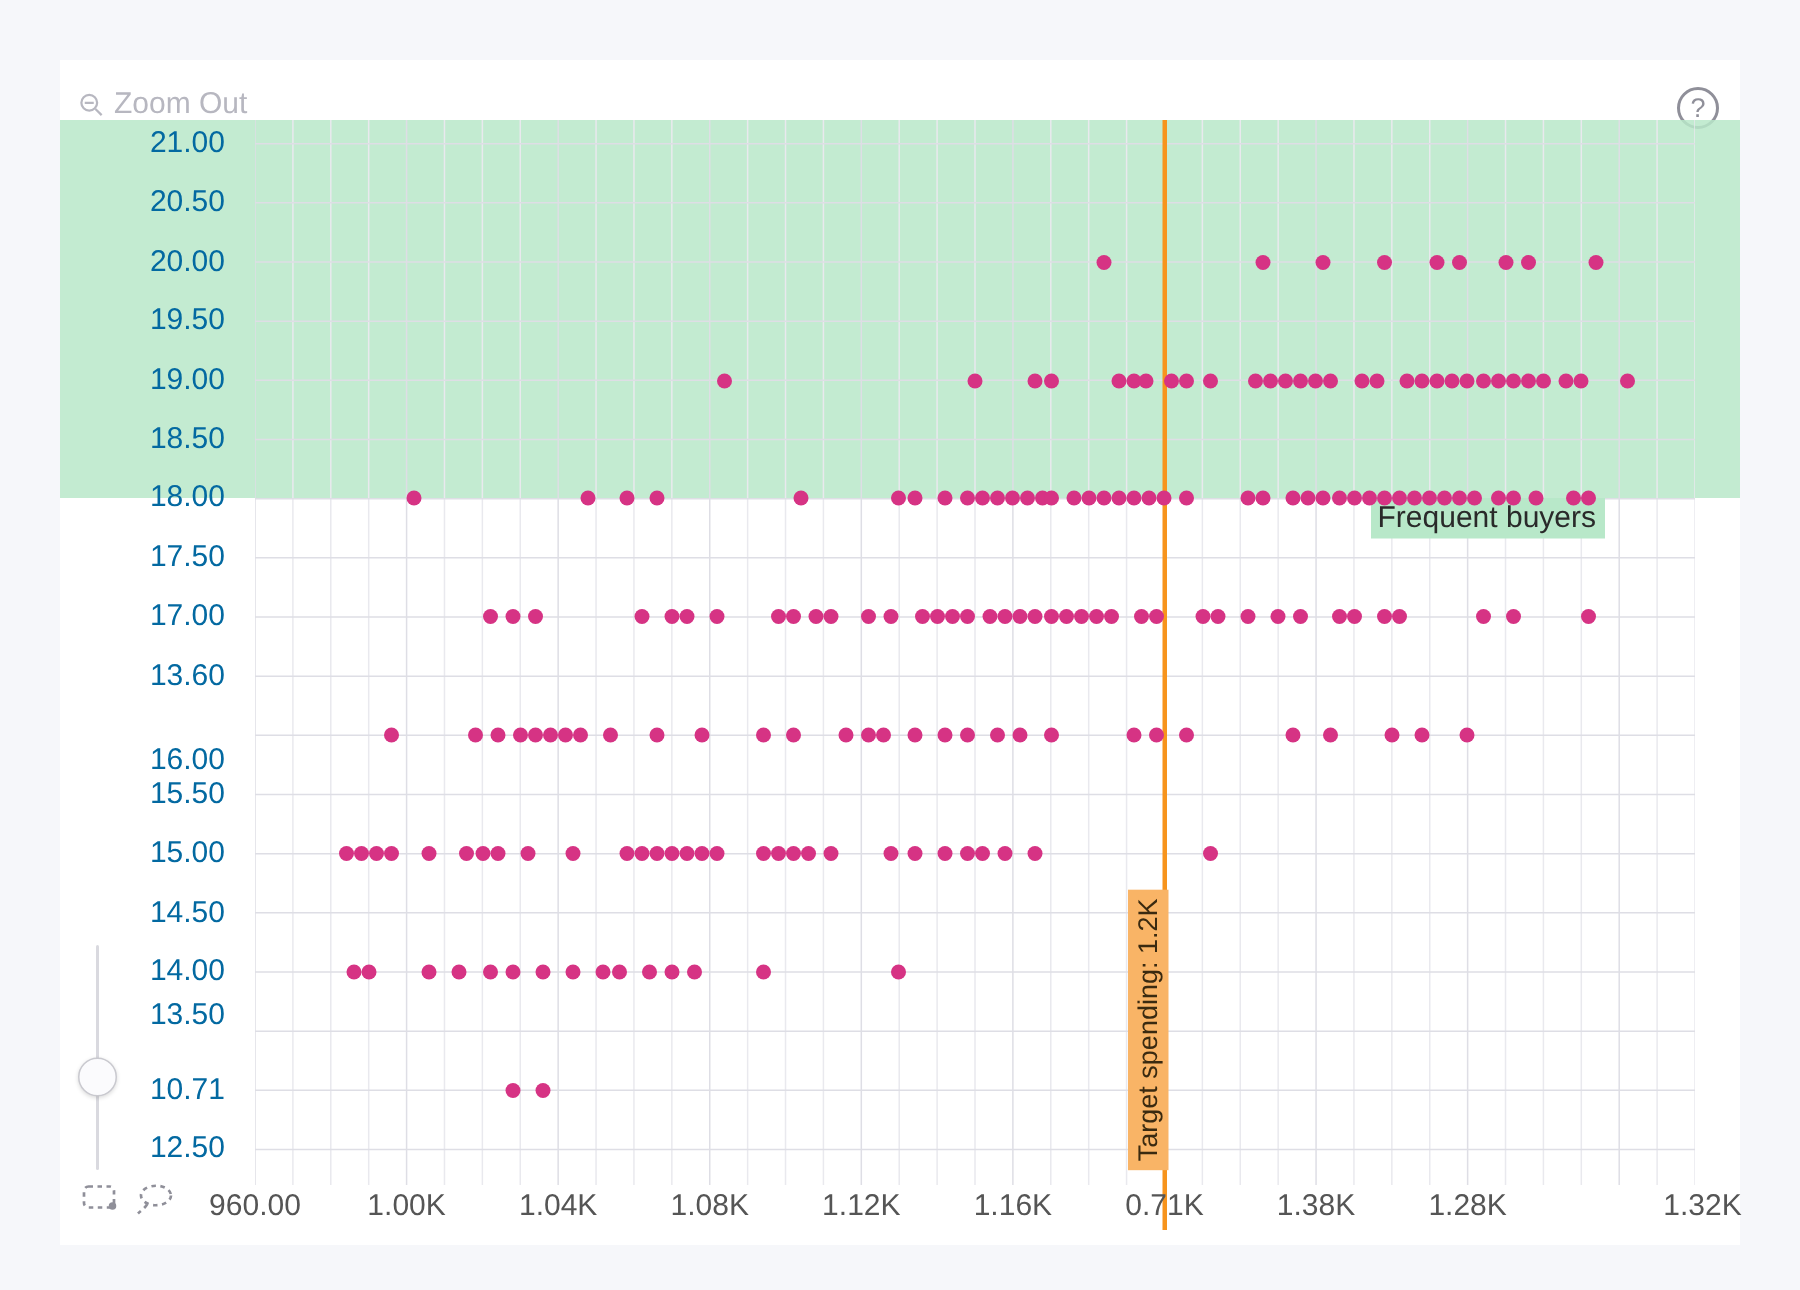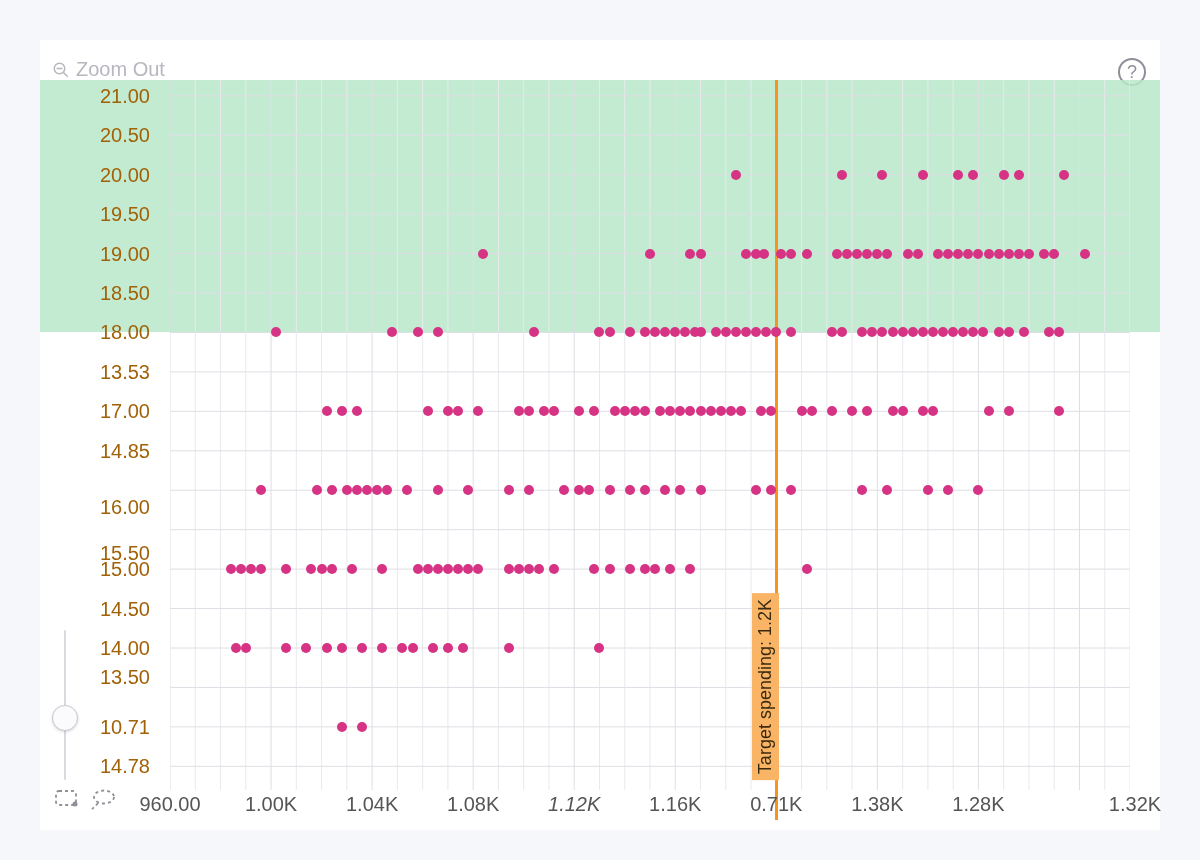--- a/index.html
+++ b/index.html
@@ -3,21 +3,21 @@
 <meta charset="utf-8">
 <style>
   * { box-sizing: border-box; }
   html, body { margin:0; padding:0; width:1200px; height:860px; background:#f6f7fa; font-family:"Segoe UI", Arial, sans-serif; }
   .wrap { position:relative; width:1200px; height:860px; }
   .panel { position:absolute; left:40px; top:40px; width:1120px; height:790px; background:#ffffff; }
   
   .plot { position:absolute; left:130px; top:40px; width:960px; height:710px; }
   .grid line { stroke:#e9e9ee; stroke-width:1; }
   .grid line.major { stroke:#dedee5; }
-  .ytick-label { position:absolute; left:0; width:120px; text-align:right; padding-right:10px; color:#a16207; font-size:20px; transform:translateY(-50%); }
+  .ytick-label { position:absolute; left:0; width:120px; text-align:right; padding-right:10px; color:#0369a1; font-size:20px; transform:translateY(-50%); }
   .xtick-label { position:absolute; bottom:14px; color:#555; font-size:20px; transform:translateX(-50%); white-space:nowrap; }
   
   .band { position:absolute; background:#b8e8c9; opacity:0.85; }
   .band-label-box { position:absolute; background:#b8e8c9; padding:2px 6px 2px 4px; color:#2a2a2a; font-size:20px; }
   
   .vline { position:absolute; top:0; bottom:0; width:2.5px; background:#f7941d; }
   .vline-label { position:absolute; background:#f9b466; color:#3a2a10; font-size:18px; padding:6px 3px; writing-mode:vertical-rl; transform:rotate(180deg); transform-origin:center; }
   
   .pt { position:absolute; width:10px; height:10px; border-radius:50%; background:#d63384; transform:translate(-50%,-50%); }
   
@@ -123,49 +123,50 @@
           <line x1="0" y1="173.5555555555555" x2="960" y2="173.5555555555555" class="major"></line>
           <line x1="0" y1="134.11111111111103" x2="960" y2="134.11111111111103" class="major"></line>
           <line x1="0" y1="94.66666666666664" x2="960" y2="94.66666666666664" class="major"></line>
           <line x1="0" y1="55.222222222222186" x2="960" y2="55.222222222222186" class="major"></line>
           <line x1="0" y1="15.777777777777722" x2="960" y2="15.777777777777722" class="major"></line>
         </g>
       </svg>
 
     <div id="vline" class="vline" style="left: 735.316px; top: 40px; height: 740px;"></div>
 
+    <div id="bandlabel" class="band-label-box" style="top: 292.444px; right: 90px;"><span>Frequent buyers</span></div>
 
     <div id="vlinelabel" class="vline-label" style="left: 712.316px; bottom: 50px;"><span>Target spending: 1.2K</span></div>
 
     <div id="yticks">
-        <div class="ytick-label" style="top: 726.333px;">14.78</div>
+        <div class="ytick-label" style="top: 726.333px;">12.50</div>
         <div class="ytick-label" style="top: 686.889px;">10.71</div>
         <div class="ytick-label" style="top: 637px;">13.50</div>
         <div class="ytick-label" style="top: 608px;">14.00</div>
         <div class="ytick-label" style="top: 568.556px;">14.50</div>
         <div class="ytick-label" style="top: 529.111px;">15.00</div>
-        <div class="ytick-label" style="top: 489.667px; margin-top: 23px;">15.50</div>
+        <div class="ytick-label" style="top: 489.667px;">15.50</div>
         <div class="ytick-label" style="top: 467px;">16.00</div>
-        <div class="ytick-label" style="top: 410.778px;">14.85</div>
+        <div class="ytick-label" style="top: 410.778px;">13.60</div>
         <div class="ytick-label" style="top: 371.333px;">17.00</div>
-        <div class="ytick-label" style="top: 331.889px;">13.53</div>
+        <div class="ytick-label" style="top: 331.889px;">17.50</div>
         <div class="ytick-label" style="top: 292.444px;">18.00</div>
         <div class="ytick-label" style="top: 253px;">18.50</div>
         <div class="ytick-label" style="top: 213.556px;">19.00</div>
         <div class="ytick-label" style="top: 174.111px;">19.50</div>
         <div class="ytick-label" style="top: 134.667px;">20.00</div>
         <div class="ytick-label" style="top: 95.2222px;">20.50</div>
         <div class="ytick-label" style="top: 55.7778px;">21.00</div>
       </div>
     <div id="xticks">
         <div class="xtick-label" style="left: 130px;">960.00</div>
         <div class="xtick-label" style="left: 231.053px;">1.00K</div>
         <div class="xtick-label" style="left: 332.105px;">1.04K</div>
         <div class="xtick-label" style="left: 433.158px;">1.08K</div>
-        <div class="xtick-label" style="left: 534.211px; font-style: italic;">1.12K</div>
+        <div class="xtick-label" style="left: 534.211px;">1.12K</div>
         <div class="xtick-label" style="left: 635.263px;">1.16K</div>
         <div class="xtick-label" style="left: 736.316px;">0.71K</div>
         <div class="xtick-label" style="left: 837.368px;">1.38K</div>
         <div class="xtick-label" style="left: 938.421px;">1.28K</div>
         <div class="xtick-label" style="left: 1095px;">1.32K</div>
       </div>
 
     <div id="points">
         <div class="pt" style="left: 695.895px; top: 134.667px;"></div>
         <div class="pt" style="left: 802px; top: 134.667px;"></div>

